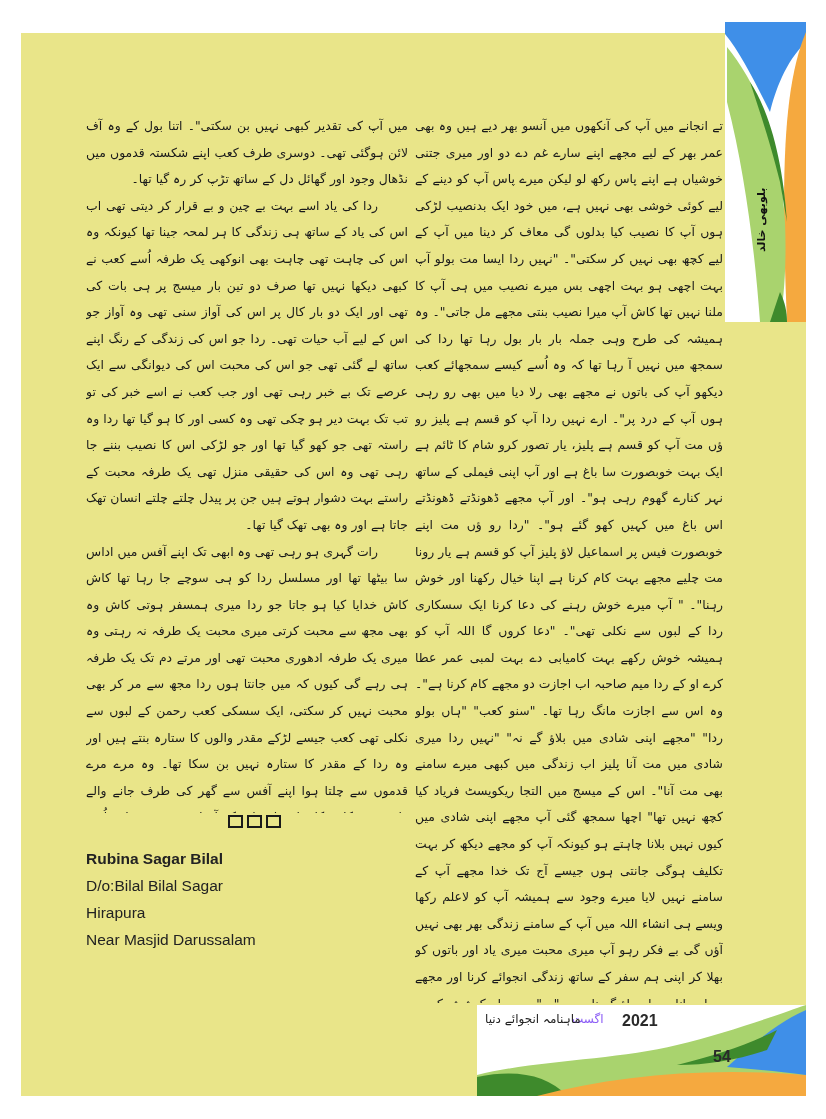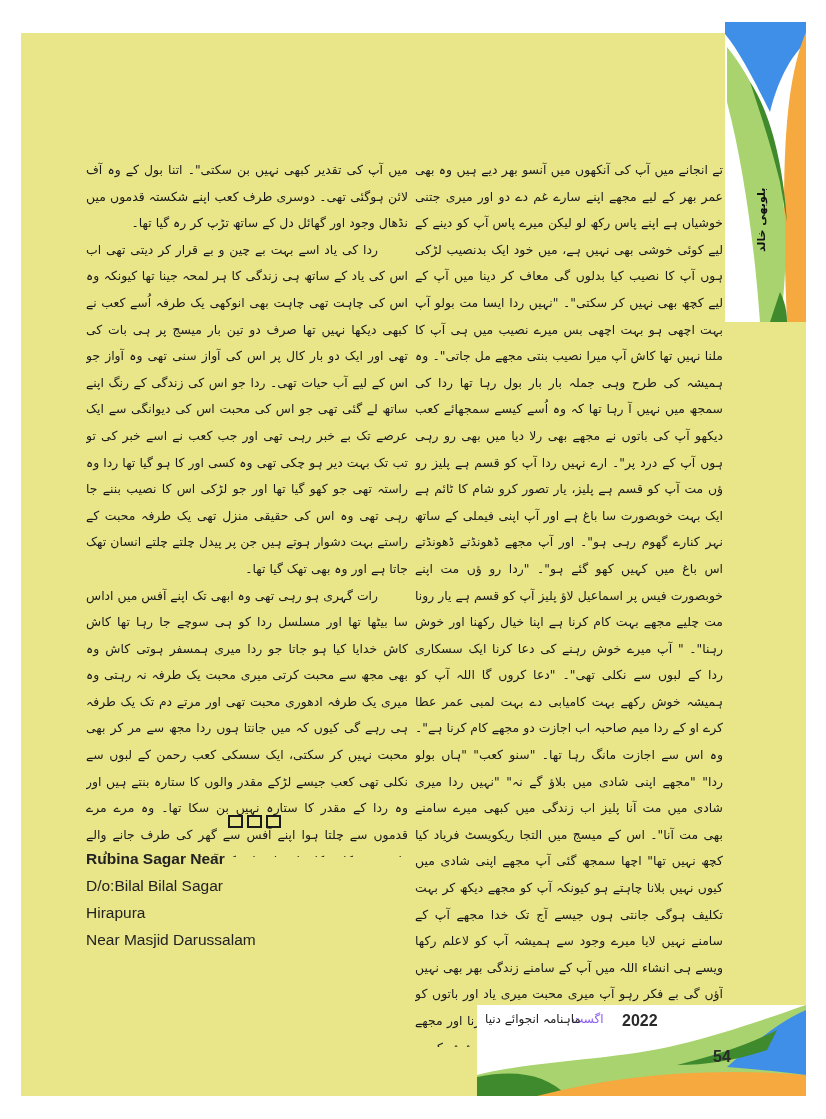--- a/index.html
+++ b/index.html
@@ -1,21 +1,21 @@
 <!DOCTYPE html>
 <html><head>
 <meta charset="utf-8">
 <style>
   html, body { margin:0; padding:0; }
   body { width:826px; height:1119px; position:relative; background:#ffffff; overflow:hidden; font-family:"DejaVu Sans", sans-serif; }
   .panel { position:absolute; left:21px; top:33px; width:785px; height:1063px; background:#e9e589; }
   .side-art { position:absolute; left:725px; top:22px; width:81px; height:300px; background:#ffffff; overflow:hidden; }
   .side-art svg { position:absolute; left:0; top:0; }
   .side-label { position:absolute; left:755px; top:165px; width:24px; height:110px; writing-mode:vertical-rl; transform:rotate(180deg); font-size:11px; font-weight:bold; color:#111; text-align:center; direction:rtl; }
-  .col { position:absolute; direction:rtl; text-align:justify; color:#1a1a1a; font-family:"DejaVu Sans", sans-serif; font-size:12.4px; line-height:26.6px;margin-top:44px; }
+  .col { position:absolute; direction:rtl; text-align:justify; color:#1a1a1a; font-family:"DejaVu Sans", sans-serif; font-size:12.4px; line-height:26.6px; }
   .col p { margin:0; }
   .col .indent { text-indent:30px; }
   .col-right { left:415px; top:113px; width:308px; height:890px; overflow:hidden; }
   .col-left { left:86px; top:113px; width:322px; height:700px; overflow:hidden; }
   .ornament { position:absolute; left:228px; top:815px; display:flex; gap:4px; }
   .ornament span { display:block; width:11px; height:9px; border:2px solid #1a1a1a; }
   .address { position:absolute; left:86px; top:845px; font-family:"Liberation Sans", sans-serif; font-size:15.5px; color:#222; line-height:27px; }
   .address div { white-space:nowrap; }
   .address .name { font-weight:bold; }
   .footer-art { position:absolute; left:477px; top:1005px; width:329px; height:91px; background:#ffffff; overflow:hidden; }
@@ -51,31 +51,31 @@
   <p class="indent">رات گہری ہو رہی تھی وہ ابھی تک اپنے آفس میں اداس سا بیٹھا تھا اور مسلسل ردا کو ہی سوچے جا رہا تھا کاش کاش خدایا کیا ہو جاتا جو ردا میری ہمسفر ہوتی کاش وہ بھی مجھ سے محبت کرتی میری محبت یک طرفہ نہ رہتی وہ میری یک طرفہ ادھوری محبت تھی اور مرتے دم تک یک طرفہ ہی رہے گی کیوں کہ میں جانتا ہوں ردا مجھ سے مر کر بھی محبت نہیں کر سکتی، ایک سسکی کعب رحمن کے لبوں سے نکلی تھی کعب جیسے لڑکے مقدر والوں کا ستارہ بنتے ہیں اور وہ ردا کے مقدر کا ستارہ نہیں بن سکا تھا۔ وہ مرے مرے قدموں سے چلتا ہوا اپنے آفس سے گھر کی طرف جانے والے راستے پر نکل چکا تھا سیاہ رات کے آنچل پر سجے ستارے اُسے روتے ہوئے دیکھ رہے تھے خوشبو لٹاتے پھولوں کی آنکھوں میں بھی اسے دیکھ کر آنسو آ گئے تھے۔ ہوا اُداس ہو گئی تھی۔ بہت دور فضا میں کوئل کی پر سوز آواز گونج رہی تھی، اور سیاہ سڑک پر کعب رحمن کی گاڑی تیزی سے دوڑتی چلی جا رہی تھی اور راستے ایک بار پھر اس کے ہم سفر بن گئے تھے۔</p>
 </div>
 
 <div class="ornament">
   <span></span>
   <span></span>
   <span></span>
 </div>
 
 <div class="address">
-  <div class="name">Rubina Sagar Near</div>
+  <div class="name">Rubina Sagar Bilal</div>
   <div>D/o:Bilal Bilal Sagar</div>
   <div>Hirapura</div>
   <div>Near Masjid Darussalam</div>
 </div>
 
 <div class="footer-art">
   <svg width="329" height="91" viewBox="0 0 329 91">
     <path d="M0,70 C60,55 140,55 200,40 C250,28 300,10 329,0 L329,91 L0,91 Z" fill="#a9d36e"></path>
     <path d="M0,72 C40,64 70,70 90,91 L0,91 Z" fill="#3e8a2c"></path>
     <path d="M60,91 C140,70 230,62 329,70 L329,91 Z" fill="#f5a93f"></path>
     <path d="M250,62 C280,35 305,15 329,5 L329,70 C300,66 275,64 250,62 Z" fill="#3f8fe8"></path>
     <path d="M200,60 C240,50 270,40 300,25 L290,45 C260,55 230,60 200,60 Z" fill="#3e8a2c"></path>
   </svg>
 </div>
 <div class="footer-page">54</div>
-<div class="footer-year">2022</div>
+<div class="footer-year">2021</div>
 <div class="footer-month">اگست</div>
 <div class="footer-mag">ماہنامہ انجوائے دنیا</div>
 
 </body></html>

